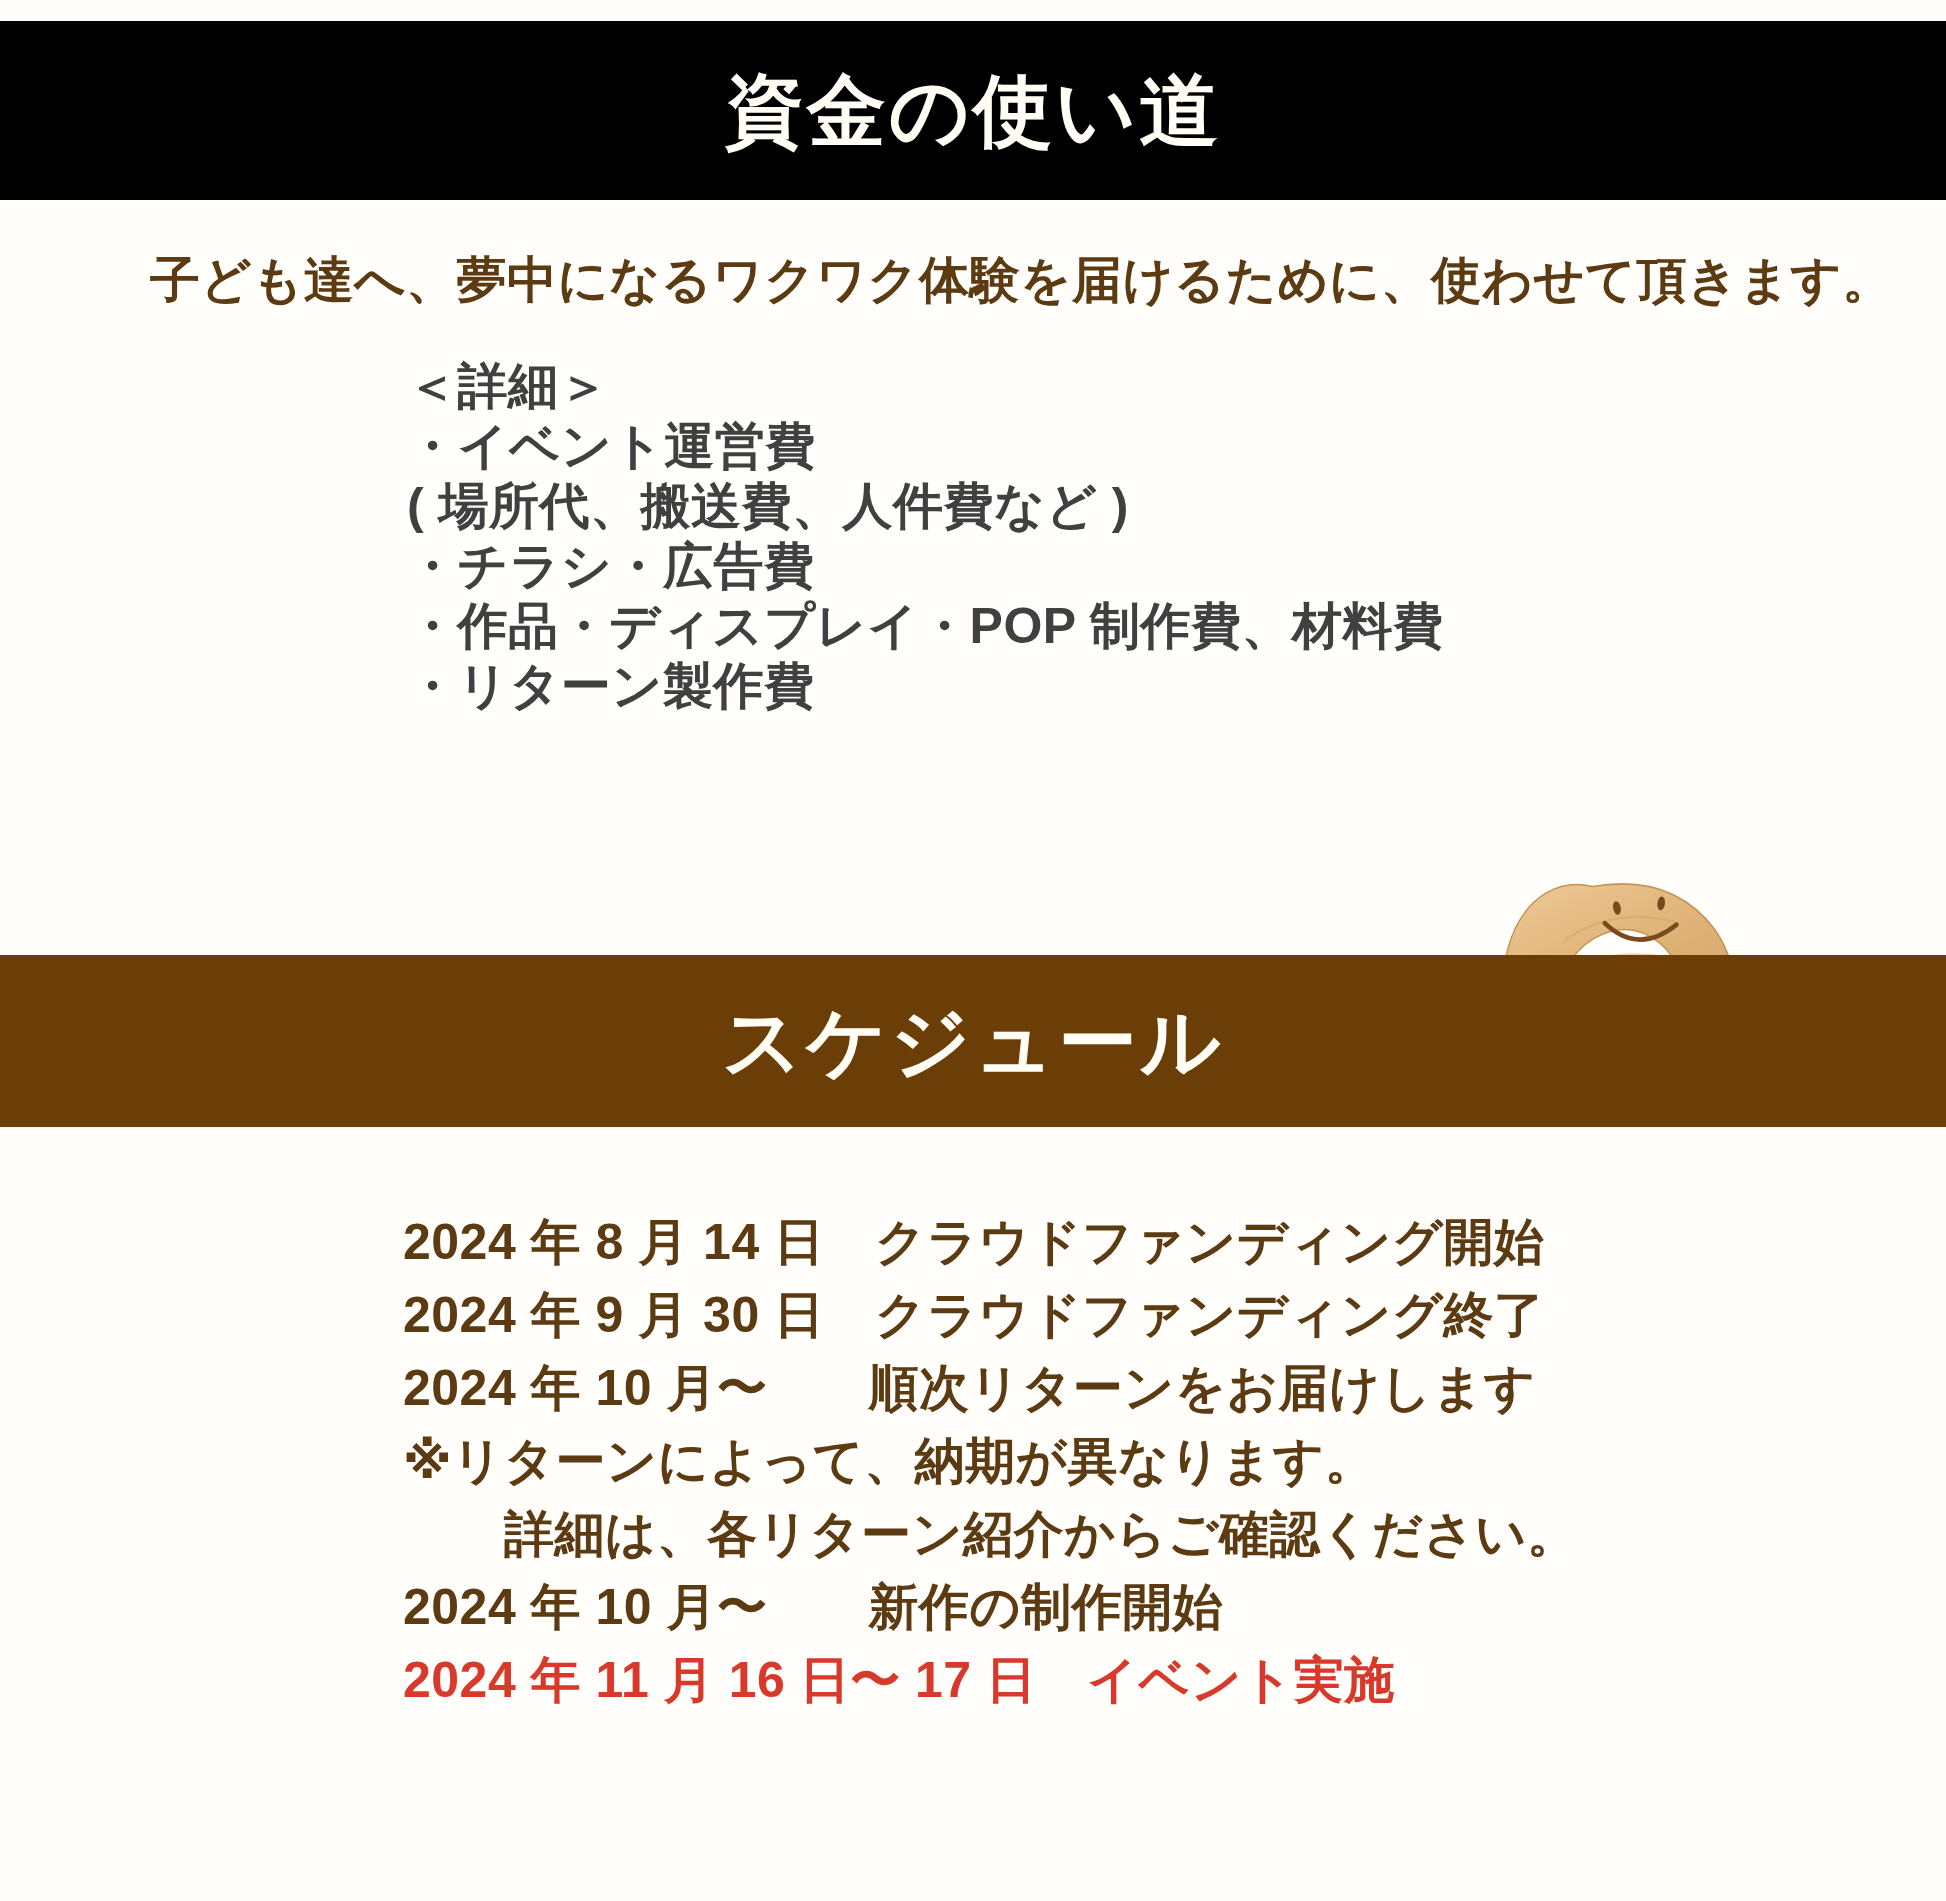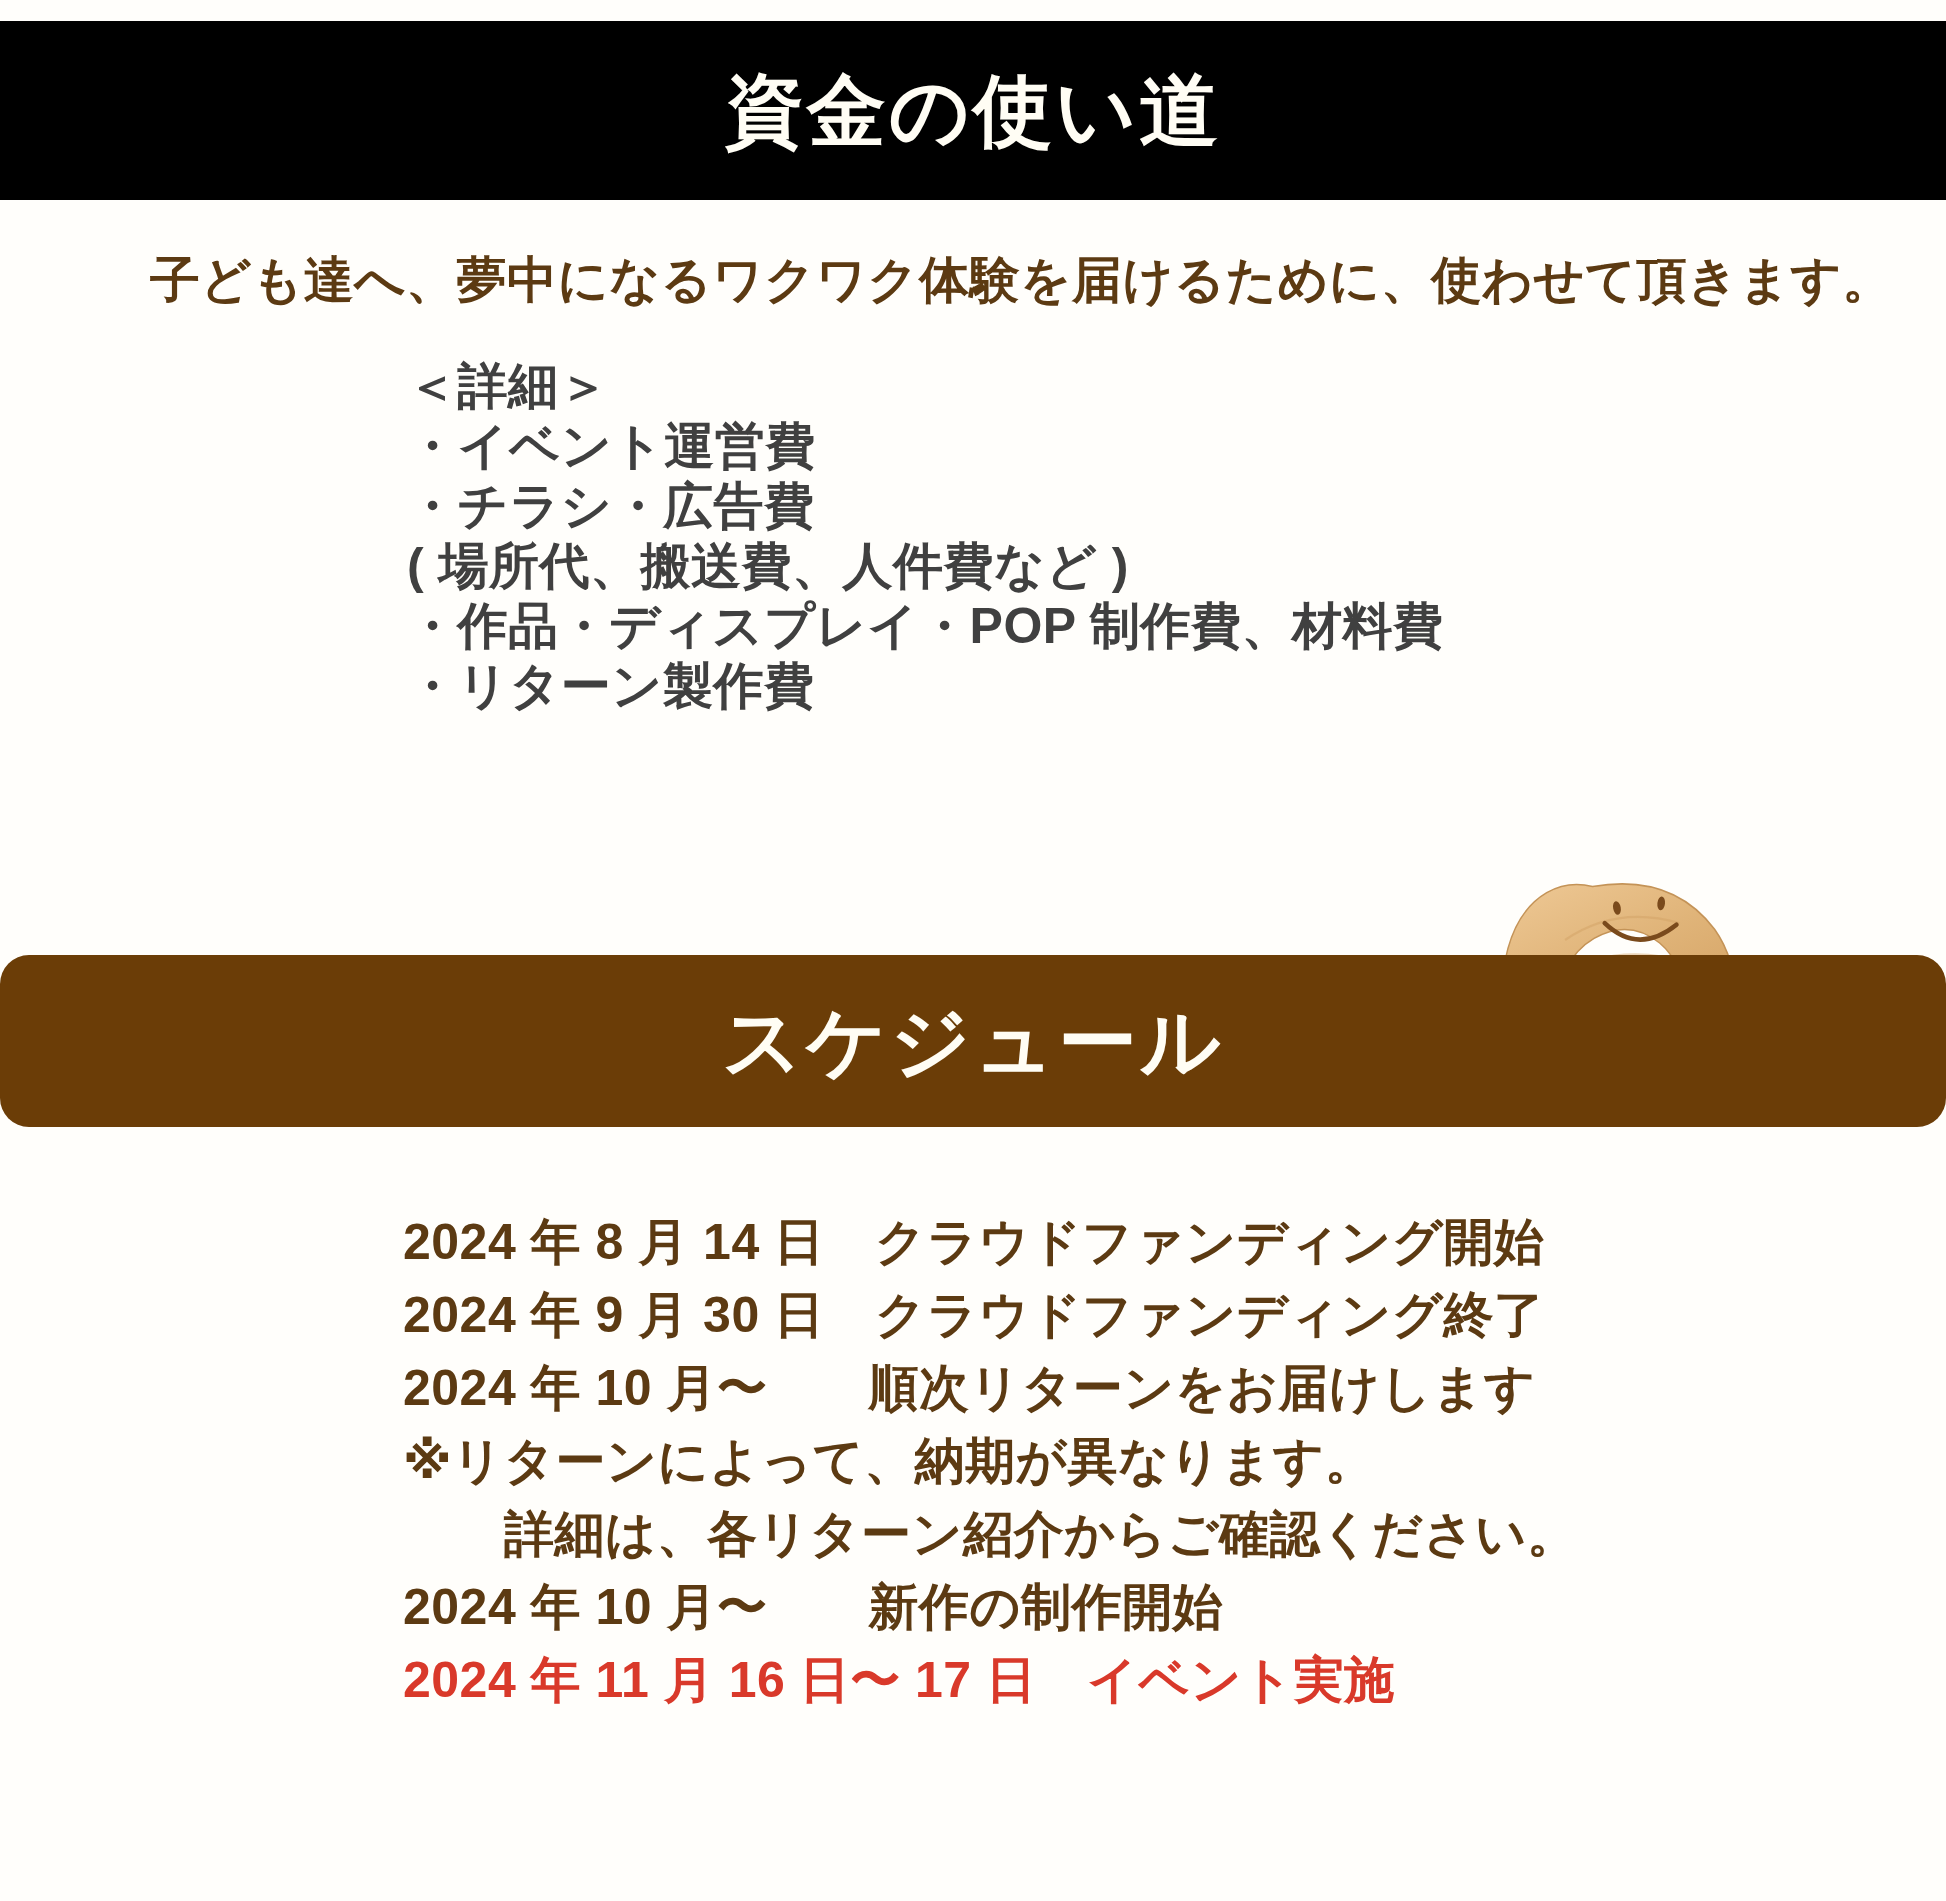--- a/index.html
+++ b/index.html
@@ -39,21 +39,20 @@
     top: 21.4px;
     height: 179px;
   }
   #band-funds .band-title { font-size: 79px; }
 
   #band-schedule {
     position: absolute;
     left: 0;
     top: 955px;
     height: 172px;
-    border-radius: 29px;
   }
   #band-schedule .band-title { font-size: 79px; }
 
   
   #funds-section {
     position: absolute;
     left: 0;
     top: 200px;
     width: 1946px;
     height: 755px;
@@ -127,22 +126,22 @@
   <div class="band-title" style="color: rgb(255, 253, 244);">資金の使い道</div>
 </div>
 
 <div id="funds-section">
 
   <div class="lead-text" style="color: rgb(92, 58, 18);">子ども達へ、夢中になるワクワク体験を届けるために、使わせて頂きます。</div>
 
   <div id="detail-list" style="color: #404040;">
     <div class="detail-line">＜詳細＞</div>
     <div class="detail-line">・イベント運営費</div>
+    <div class="detail-line">( 場所代、搬送費、人件費など )</div>
     <div class="detail-line">・チラシ・広告費</div>
-    <div class="detail-line">( 場所代、搬送費、人件費など )</div>
     <div class="detail-line">・作品・ディスプレイ・POP 制作費、材料費</div>
     <div class="detail-line">・リターン製作費</div>
   </div>
 
   <div id="toy-photo">
     <svg viewBox="0 0 700 380" width="534" height="290" xmlns="http://www.w3.org/2000/svg" aria-label="wooden ring toys">
       <defs>
         <linearGradient id="gLightWood" x1="0" y1="0" x2="0.3" y2="1">
           <stop offset="0%" stop-color="#E7BE82"></stop>
           <stop offset="45%" stop-color="#D9A862"></stop>

